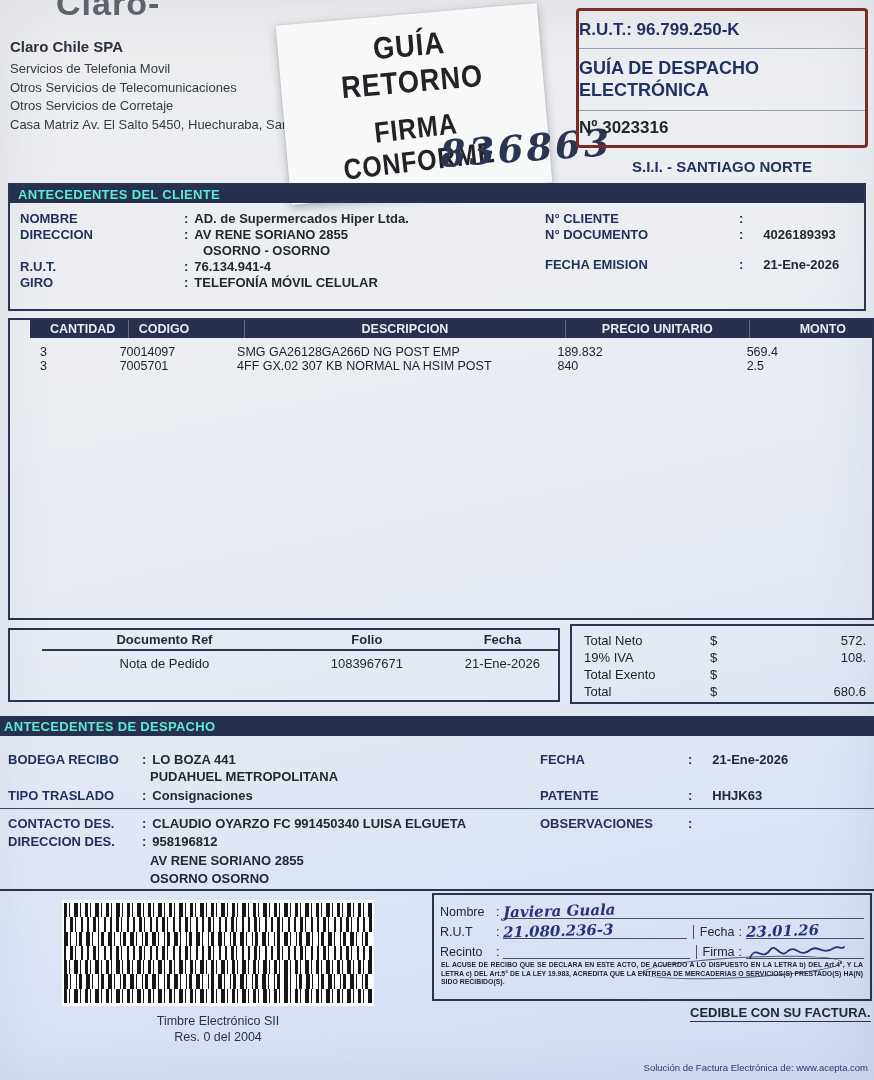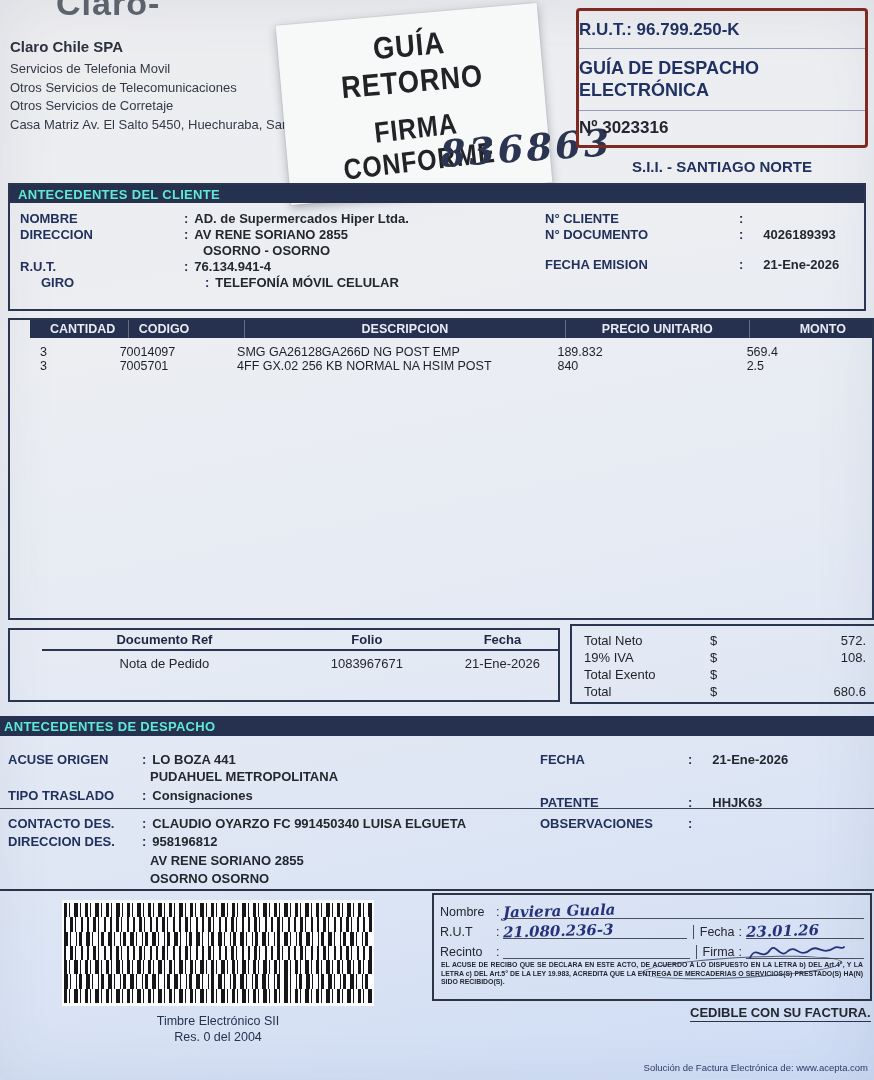--- a/index.html
+++ b/index.html
@@ -166,21 +166,21 @@
       <span class="val">AV RENE SORIANO 2855</span>
     </div>
     <div class="frow" style="left:193px; top:58px;">
       <span class="val">OSORNO -  OSORNO</span>
     </div>
     <div class="frow" style="left:10px; top:74px;">
       <span class="lab" style="width:158px">R.U.T.</span>
       <span class="sep">:</span>
       <span class="val">76.134.941-4</span>
     </div>
-    <div class="frow" style="left:10px; top:90px;margin-left:21px;">
+    <div class="frow" style="left:10px; top:90px;">
       <span class="lab" style="width:158px">GIRO</span>
       <span class="sep">:</span>
       <span class="val">TELEFONÍA MÓVIL CELULAR</span>
     </div>
     <div class="frow" style="left:535px; top:26px;">
       <span class="lab" style="width:188px">N° CLIENTE</span>
       <span class="sep">:</span>
       <span class="val" style="padding-left:14px"></span>
     </div>
     <div class="frow" style="left:535px; top:42px;">
@@ -206,21 +206,21 @@
     <div class="itrow" style="top:25px">
       <span class="c1">3</span>
       <span class="c2">70014097</span>
       <span class="c3">SMG GA26128GA266D NG POST EMP</span>
       <span class="c4">189.832</span>
       <span class="c5">569.4</span>
     </div>
     <div class="itrow" style="top:39px">
       <span class="c1">3</span>
       <span class="c2">7005701</span>
-      <span class="c3">4FF GX.02 256 KB NORMAL NA HSIM POST</span>
+      <span class="c3">4FF GX.02 307 KB NORMAL NA HSIM POST</span>
       <span class="c4">840</span>
       <span class="c5">2.5</span>
     </div>
   </div>
 
   <div class="refbox">
     <div class="refhead">
       <span class="r1">Documento Ref</span>
       <span class="r2">Folio</span>
       <span class="r3">Fecha</span>
@@ -251,38 +251,38 @@
     <div class="trow">
       <span class="tlab">Total</span>
       <span class="tcur">$</span>
       <span class="tval">680.6</span>
     </div>
   </div>
 
   <div class="despacho">
     <div class="bar">ANTECEDENTES DE DESPACHO</div>
     <div class="frow" style="left:8px; top:36px;">
-      <span class="lab" style="width:128px">ACUSE ORIGEN</span>
+      <span class="lab" style="width:128px">BODEGA RECIBO</span>
       <span class="sep">:</span>
       <span class="val">LO BOZA 441</span>
     </div>
     <div class="frow" style="left:150px; top:53px;">
       <span class="val">PUDAHUEL   METROPOLITANA</span>
     </div>
     <div class="frow" style="left:8px; top:72px;">
       <span class="lab" style="width:128px">TIPO TRASLADO</span>
       <span class="sep">:</span>
       <span class="val">Consignaciones</span>
     </div>
     <div class="frow" style="left:540px; top:36px;">
       <span class="lab" style="width:142px">FECHA</span>
       <span class="sep">:</span>
       <span class="val" style="padding-left:14px">21-Ene-2026</span>
     </div>
-    <div class="frow" style="left:540px; top:72px;margin-top:7px;">
+    <div class="frow" style="left:540px; top:72px;">
       <span class="lab" style="width:142px">PATENTE</span>
       <span class="sep">:</span>
       <span class="val" style="padding-left:14px">HHJK63</span>
     </div>
     <div class="divider" style="top:92px"></div>
     <div class="frow" style="left:8px; top:100px;">
       <span class="lab" style="width:128px">CONTACTO DES.</span>
       <span class="sep">:</span>
       <span class="val">CLAUDIO OYARZO FC 991450340 LUISA ELGUETA</span>
     </div>

